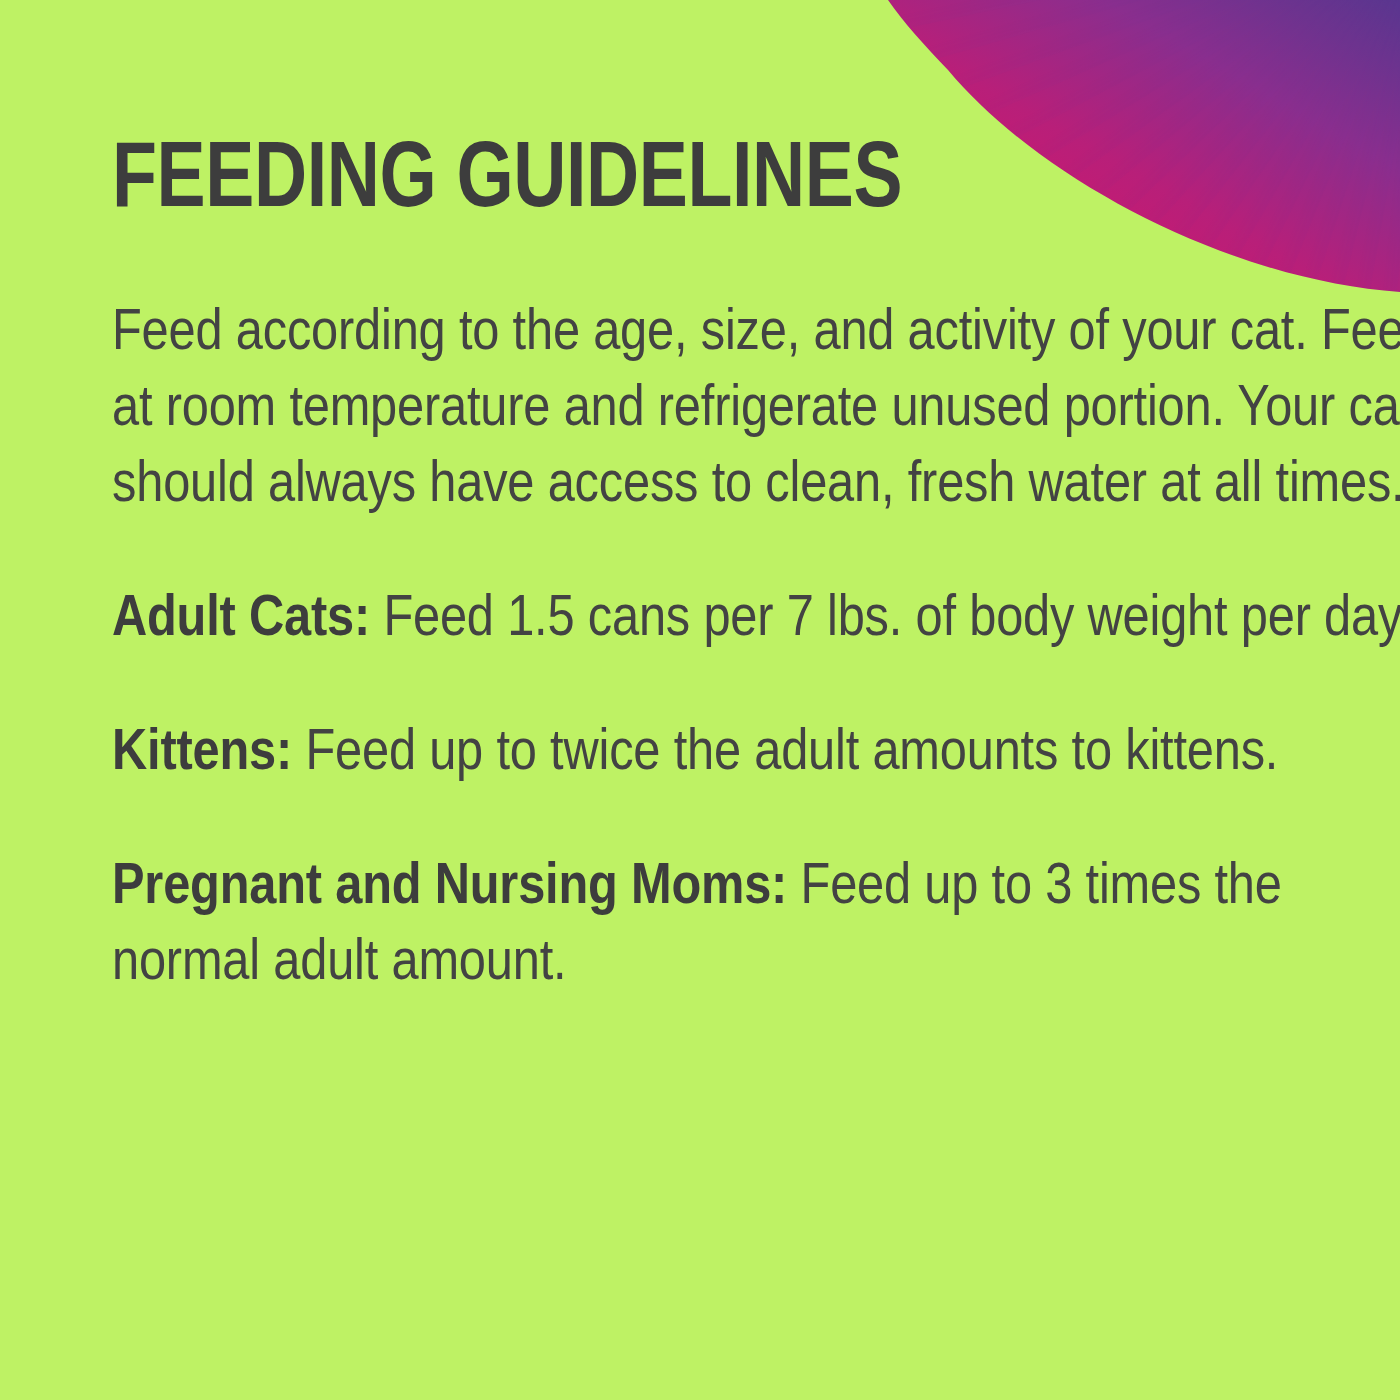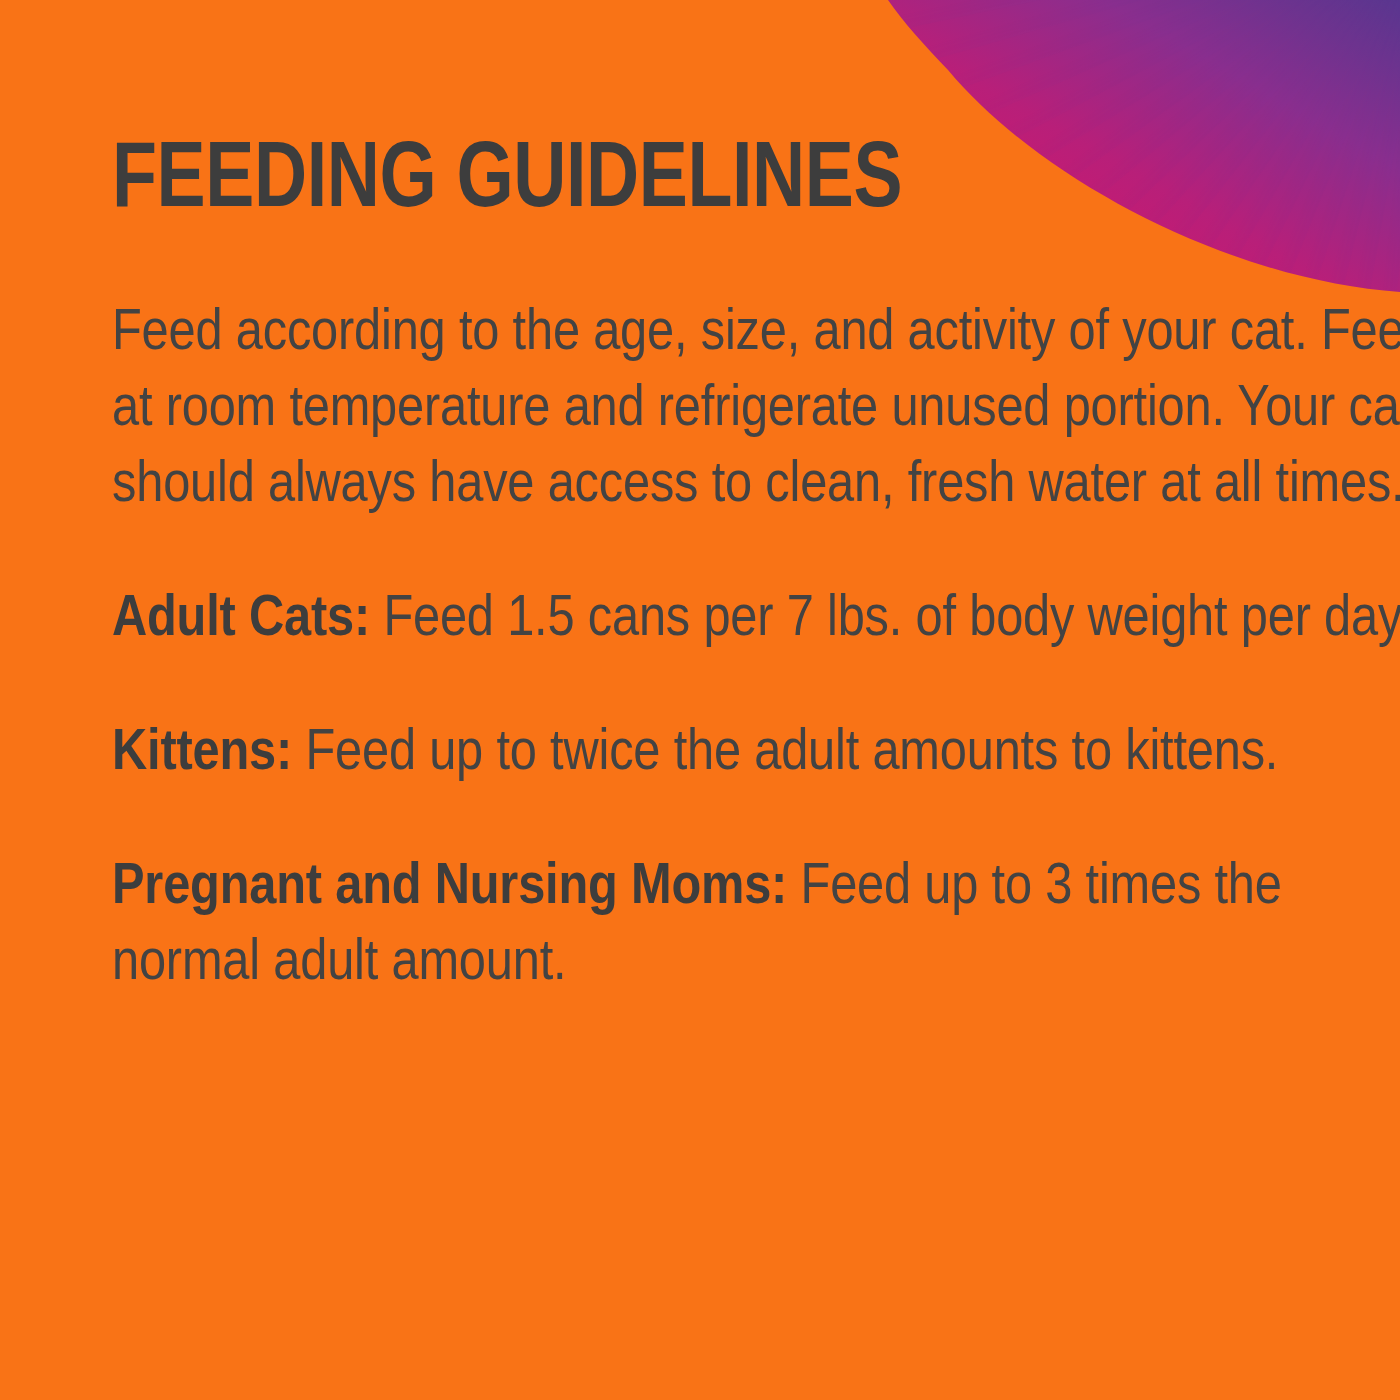--- a/index.html
+++ b/index.html
@@ -6,21 +6,21 @@
   html, body {
     margin: 0;
     padding: 0;
     background: #ffffff;
   }
 
   #page {
     position: relative;
     width: 1400px;
     height: 1400px;
-    background: #f97316;
+    background: #bef264;
     overflow: hidden;
     font-family: "Liberation Sans", "DejaVu Sans", sans-serif;
   }
 
   
   #swoosh-layer {
     position: absolute;
     top: 0;
     left: 0;
     width: 1400px;

